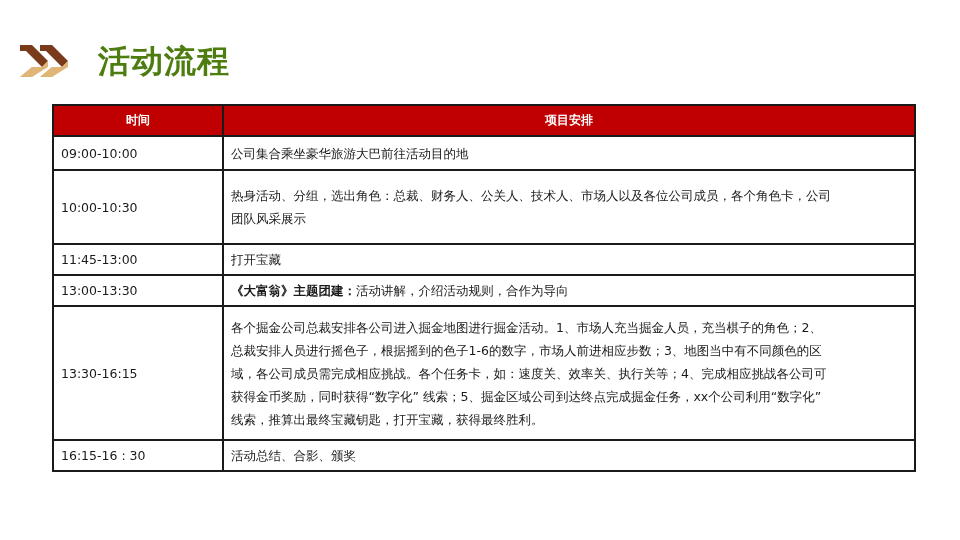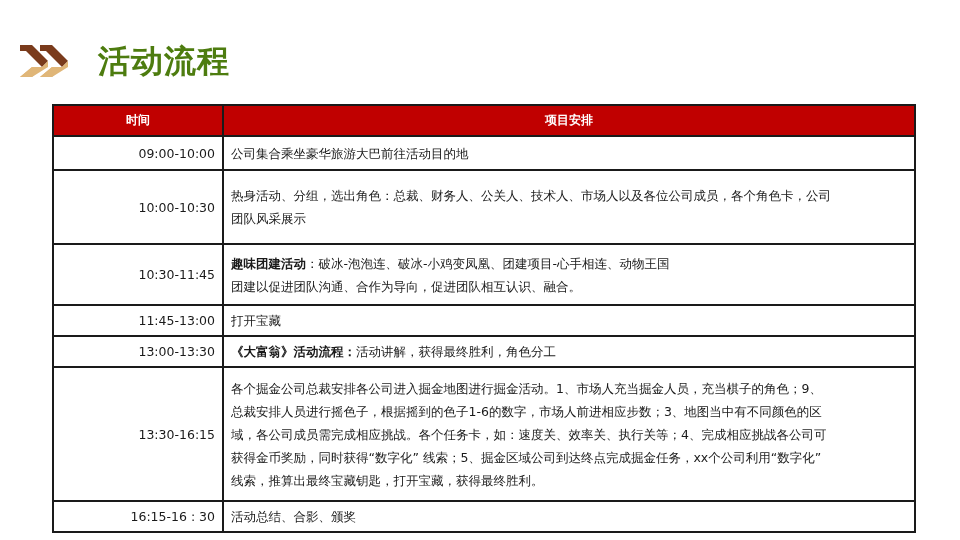--- a/index.html
+++ b/index.html
@@ -12,21 +12,21 @@
   .title { position: absolute; left: 98px; top: 40px; font-size: 32px; font-weight: bold; color: #4d7c0f; letter-spacing: 1px; line-height: 42px; }
   table.sched {
     position: absolute; left: 52px; top: 104px; width: 864px;
     border-collapse: collapse; table-layout: fixed;
   }
   table.sched th, table.sched td { border: 2px solid #1a1a1a; }
   table.sched th {
     background: #c00000; color: #ffffff; font-size: 12px; font-weight: bold; height: 29px; padding: 0;
   }
   table.sched td { font-size: 12.5px; line-height: 23px; padding: 3px 7px; vertical-align: middle; }
-  td.time { text-align: right; font-size: 13px; }
+  td.time { text-align: left; font-size: 13px; }
   td.desc b { font-weight: bold; }
   .line { display: block; white-space: nowrap; }
 </style>
 </head>
 <body>
 
 <div class="title-wrap">
   <div class="chevrons">
     <svg width="54" height="40" viewBox="0 0 54 40">
       <polygon points="2,4 14,4 30,20 24,26 8,10 2,10" fill="#7a3b1c"></polygon>
@@ -58,43 +58,36 @@
         <span class="line">公司集合乘坐豪华旅游大巴前往活动目的地</span>
       </td>
     </tr>
     <tr style="height:74px">
       <td class="time">10:00-10:30</td>
       <td class="desc">
         <span class="line">热身活动、分组，选出角色：总裁、财务人、公关人、技术人、市场人以及各位公司成员，各个角色卡，公司</span>
         <span class="line">团队风采展示</span>
       </td>
     </tr>
-    <tr style="height:61px">
-      <td class="time">10:30-11:45</td>
-      <td class="desc">
-        <span class="line"><b>趣味团建活动</b><span>：破冰-泡泡连、破冰-小鸡变凤凰、团建项目-心手相连、动物王国</span></span>
-        <span class="line">团建以促进团队沟通、合作为导向，促进团队相互认识、融合。</span>
-      </td>
-    </tr>
     <tr style="height:19px">
       <td class="time">11:45-13:00</td>
       <td class="desc">
         <span class="line">打开宝藏</span>
       </td>
     </tr>
     <tr style="height:27px">
       <td class="time">13:00-13:30</td>
       <td class="desc">
-        <span class="line"><b>《大富翁》活动流程：</b><span>活动讲解，获得最终胜利，角色分工</span></span>
+        <span class="line"><b>《大富翁》主题团建：</b><span>活动讲解，介绍活动规则，合作为导向</span></span>
       </td>
     </tr>
     <tr style="height:134px">
       <td class="time">13:30-16:15</td>
       <td class="desc">
-        <span class="line">各个掘金公司总裁安排各公司进入掘金地图进行掘金活动。1、市场人充当掘金人员，充当棋子的角色；9、</span>
+        <span class="line">各个掘金公司总裁安排各公司进入掘金地图进行掘金活动。1、市场人充当掘金人员，充当棋子的角色；2、</span>
         <span class="line">总裁安排人员进行摇色子，根据摇到的色子1-6的数字，市场人前进相应步数；3、地图当中有不同颜色的区</span>
         <span class="line">域，各公司成员需完成相应挑战。各个任务卡，如：速度关、效率关、执行关等；4、完成相应挑战各公司可</span>
         <span class="line">获得金币奖励，同时获得“数字化” 线索；5、掘金区域公司到达终点完成掘金任务，xx个公司利用“数字化”</span>
         <span class="line">线索，推算出最终宝藏钥匙，打开宝藏，获得最终胜利。</span>
       </td>
     </tr>
     <tr style="height:23px">
       <td class="time">16:15-16 : 30</td>
       <td class="desc">
         <span class="line">活动总结、合影、颁奖</span>

